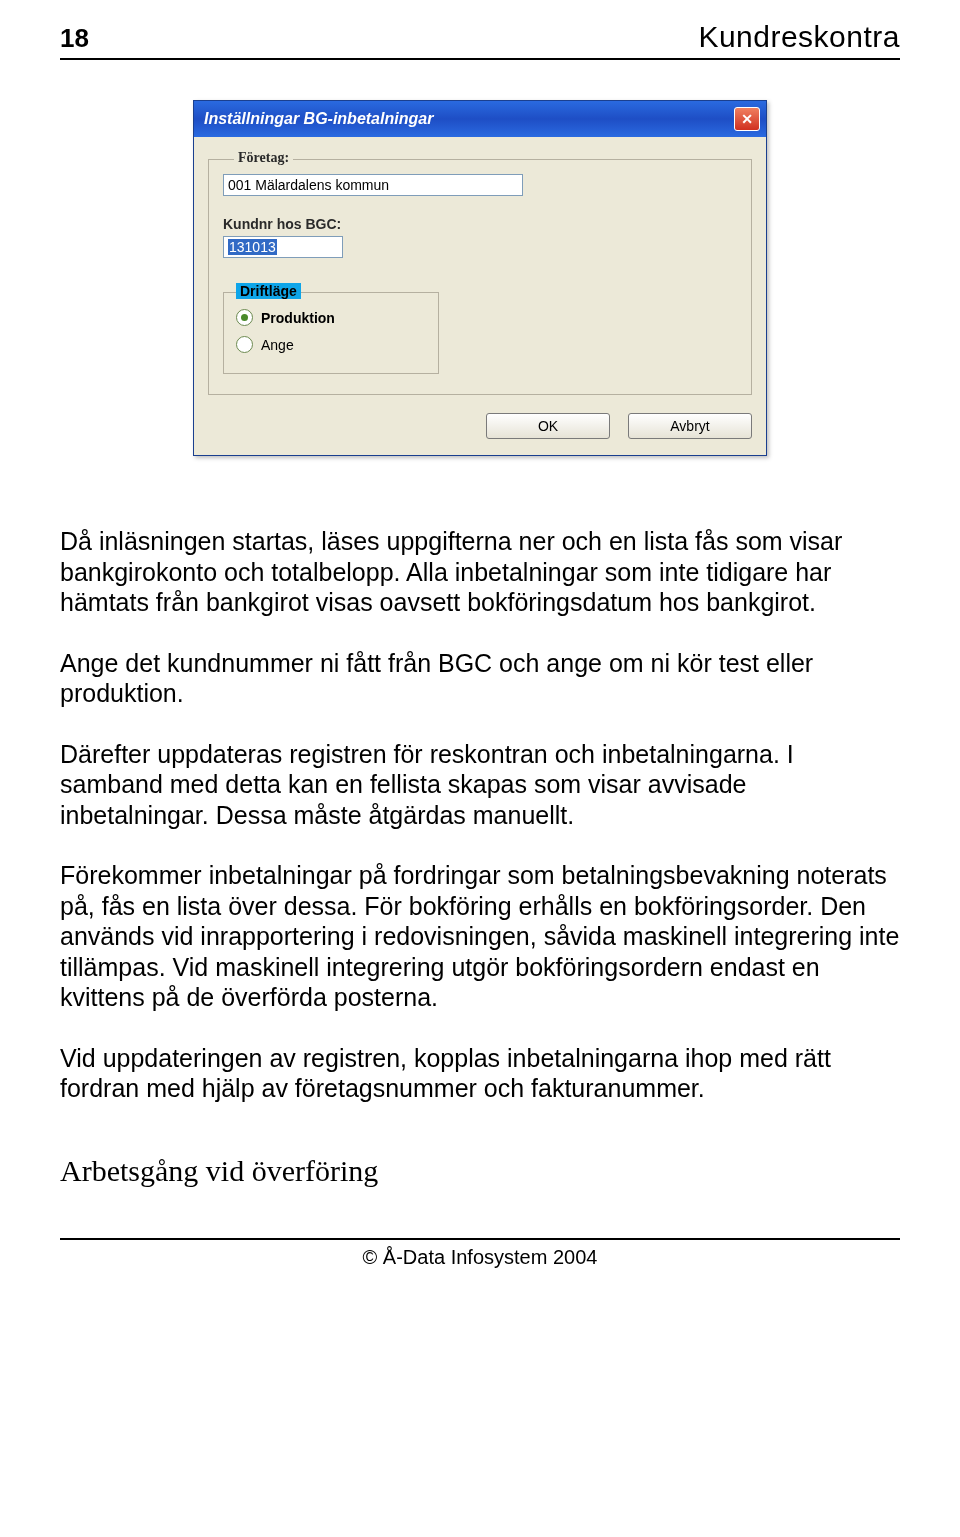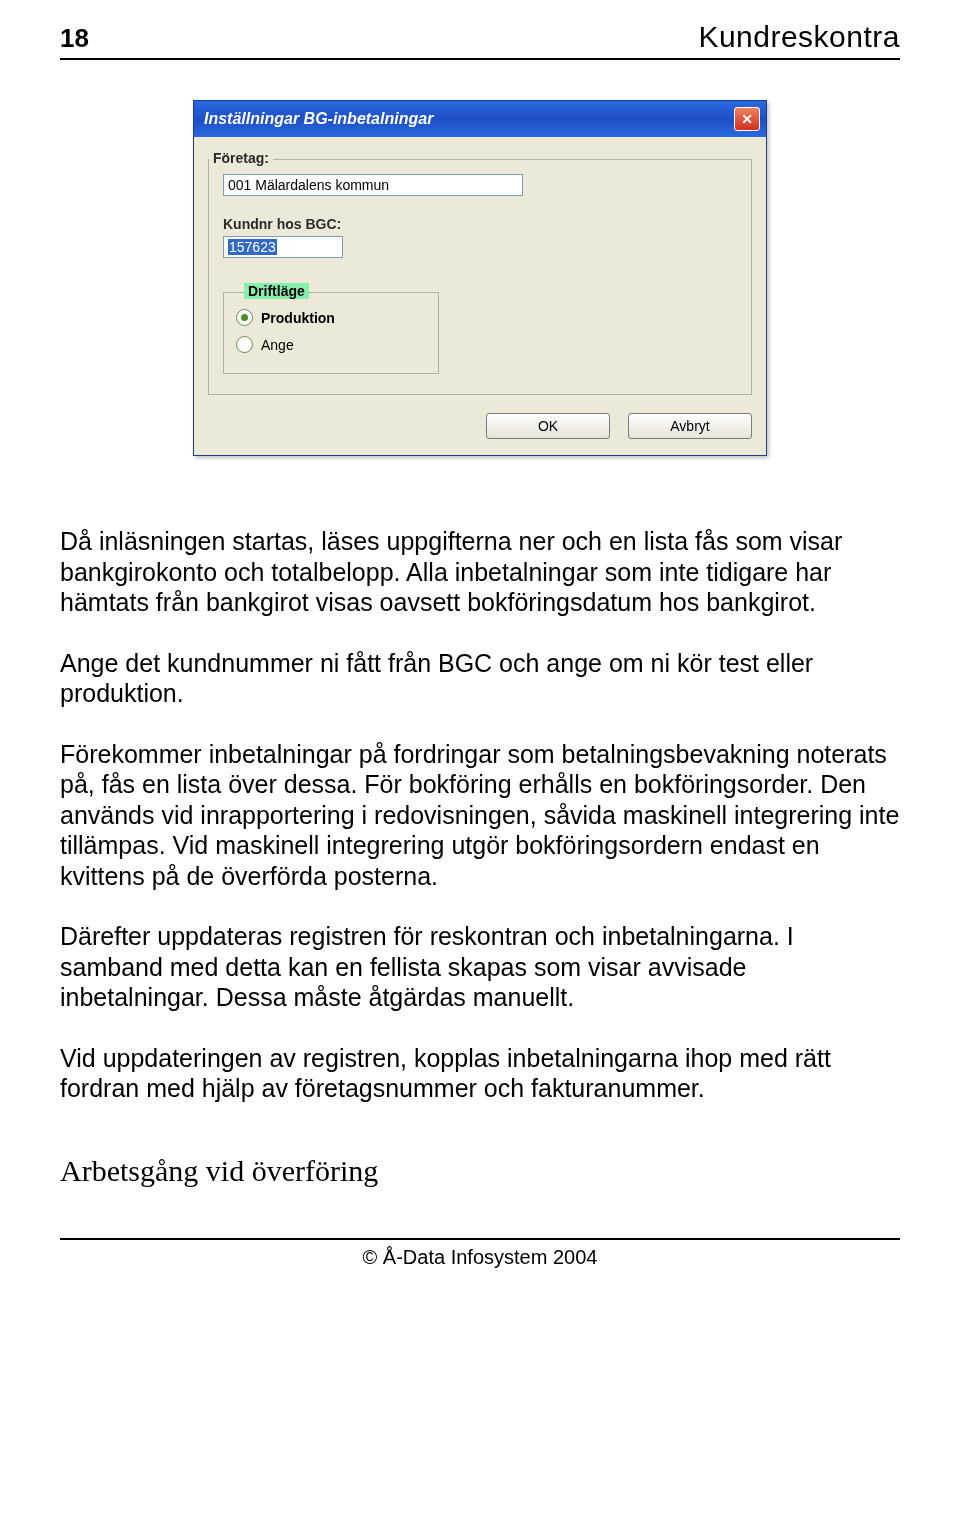--- a/index.html
+++ b/index.html
@@ -72,25 +72,26 @@
   .groupbox {
     border: 1px solid #b5b0a0;
     padding: 10px 14px 20px 14px;
     background: #ece9d8;
     position: relative;
     margin-top: 10px;
   }
   .gb-label-top {
     position: absolute;
     top: -10px;
-    left: 0;
+    left: 25px;
     background: #ece9d8;
     padding: 0 4px;
     font-weight: bold;
     color: #2a2a2a;
+    font-family: Liberation Serif, serif;
   }
   .text-input {
     width: 290px;
     border: 1px solid #7f9db9;
     background: #fff;
     font-size: 14px;
     padding: 2px 4px;
     margin-top: 4px;
   }
   .row2 {
@@ -122,22 +123,22 @@
   }
   .inner-group {
     border: 1px solid #b5b0a0;
     padding: 10px 12px 10px 12px;
     position: relative;
     width: 190px;
   }
   .inner-group .legend {
     position: absolute;
     top: -10px;
-    left: 20px;
-    background: #86efac;
+    left: 12px;
+    background: #0ea5e9;
     padding: 0 4px;
     font-weight: bold;
   }
   .radio-row {
     display: flex;
     align-items: center;
     gap: 8px;
     margin: 6px 0 10px 0;
   }
   .radio {
@@ -215,21 +216,21 @@
       <div class="groupbox">
         <span class="gb-label-top">Företag:</span>
         <div class="text-input">
           <span>001 Mälardalens kommun</span>
         </div>
 
         <div class="row2">
           <div class="col">
             <span class="fld-label">Kundnr hos BGC:</span>
             <div class="small-input">
-              <span class="sel">157623</span>
+              <span class="sel">131013</span>
             </div>
           </div>
           <div class="inner-group">
             <span class="legend">Driftläge</span>
             <div class="radio-row">
               <span class="radio checked"></span>
               <span class="radio-lbl bold">Produktion</span>
             </div>
             <div class="radio-row">
               <span class="radio"></span>
@@ -242,22 +243,22 @@
       <div class="dlg-buttons">
         <div class="winbtn">OK</div>
         <div class="winbtn">Avbryt</div>
       </div>
     </div>
   </div>
 
   <div class="body-text">
     <p>Då inläsningen startas, läses uppgifterna ner och en lista fås som visar bankgirokonto och totalbelopp. Alla inbetalningar som inte tidigare har hämtats från bankgirot visas oavsett bokföringsdatum hos bankgirot.</p>
     <p>Ange det kundnummer ni fått från BGC och ange om ni kör test eller produktion.</p>
+    <p>Därefter uppdateras registren för reskontran och inbetalningarna. I samband med detta kan en fellista skapas som visar avvisade inbetalningar. Dessa måste åtgärdas manuellt.</p>
     <p>Förekommer inbetalningar på fordringar som betalningsbevakning noterats på, fås en lista över dessa. För bokföring erhålls en bokföringsorder. Den används vid inrapportering i redovisningen, såvida maskinell integrering inte tillämpas. Vid maskinell integrering utgör bokföringsordern endast en kvittens på de överförda posterna.</p>
-    <p>Därefter uppdateras registren för reskontran och inbetalningarna. I samband med detta kan en fellista skapas som visar avvisade inbetalningar. Dessa måste åtgärdas manuellt.</p>
     <p>Vid uppdateringen av registren, kopplas inbetalningarna ihop med rätt fordran med hjälp av företagsnummer och fakturanummer.</p>
     <h3>Arbetsgång vid överföring</h3>
   </div>
 
   <div class="footer-line">
     <span>© Å-Data Infosystem 2004</span>
   </div>
 
 </div>
 

